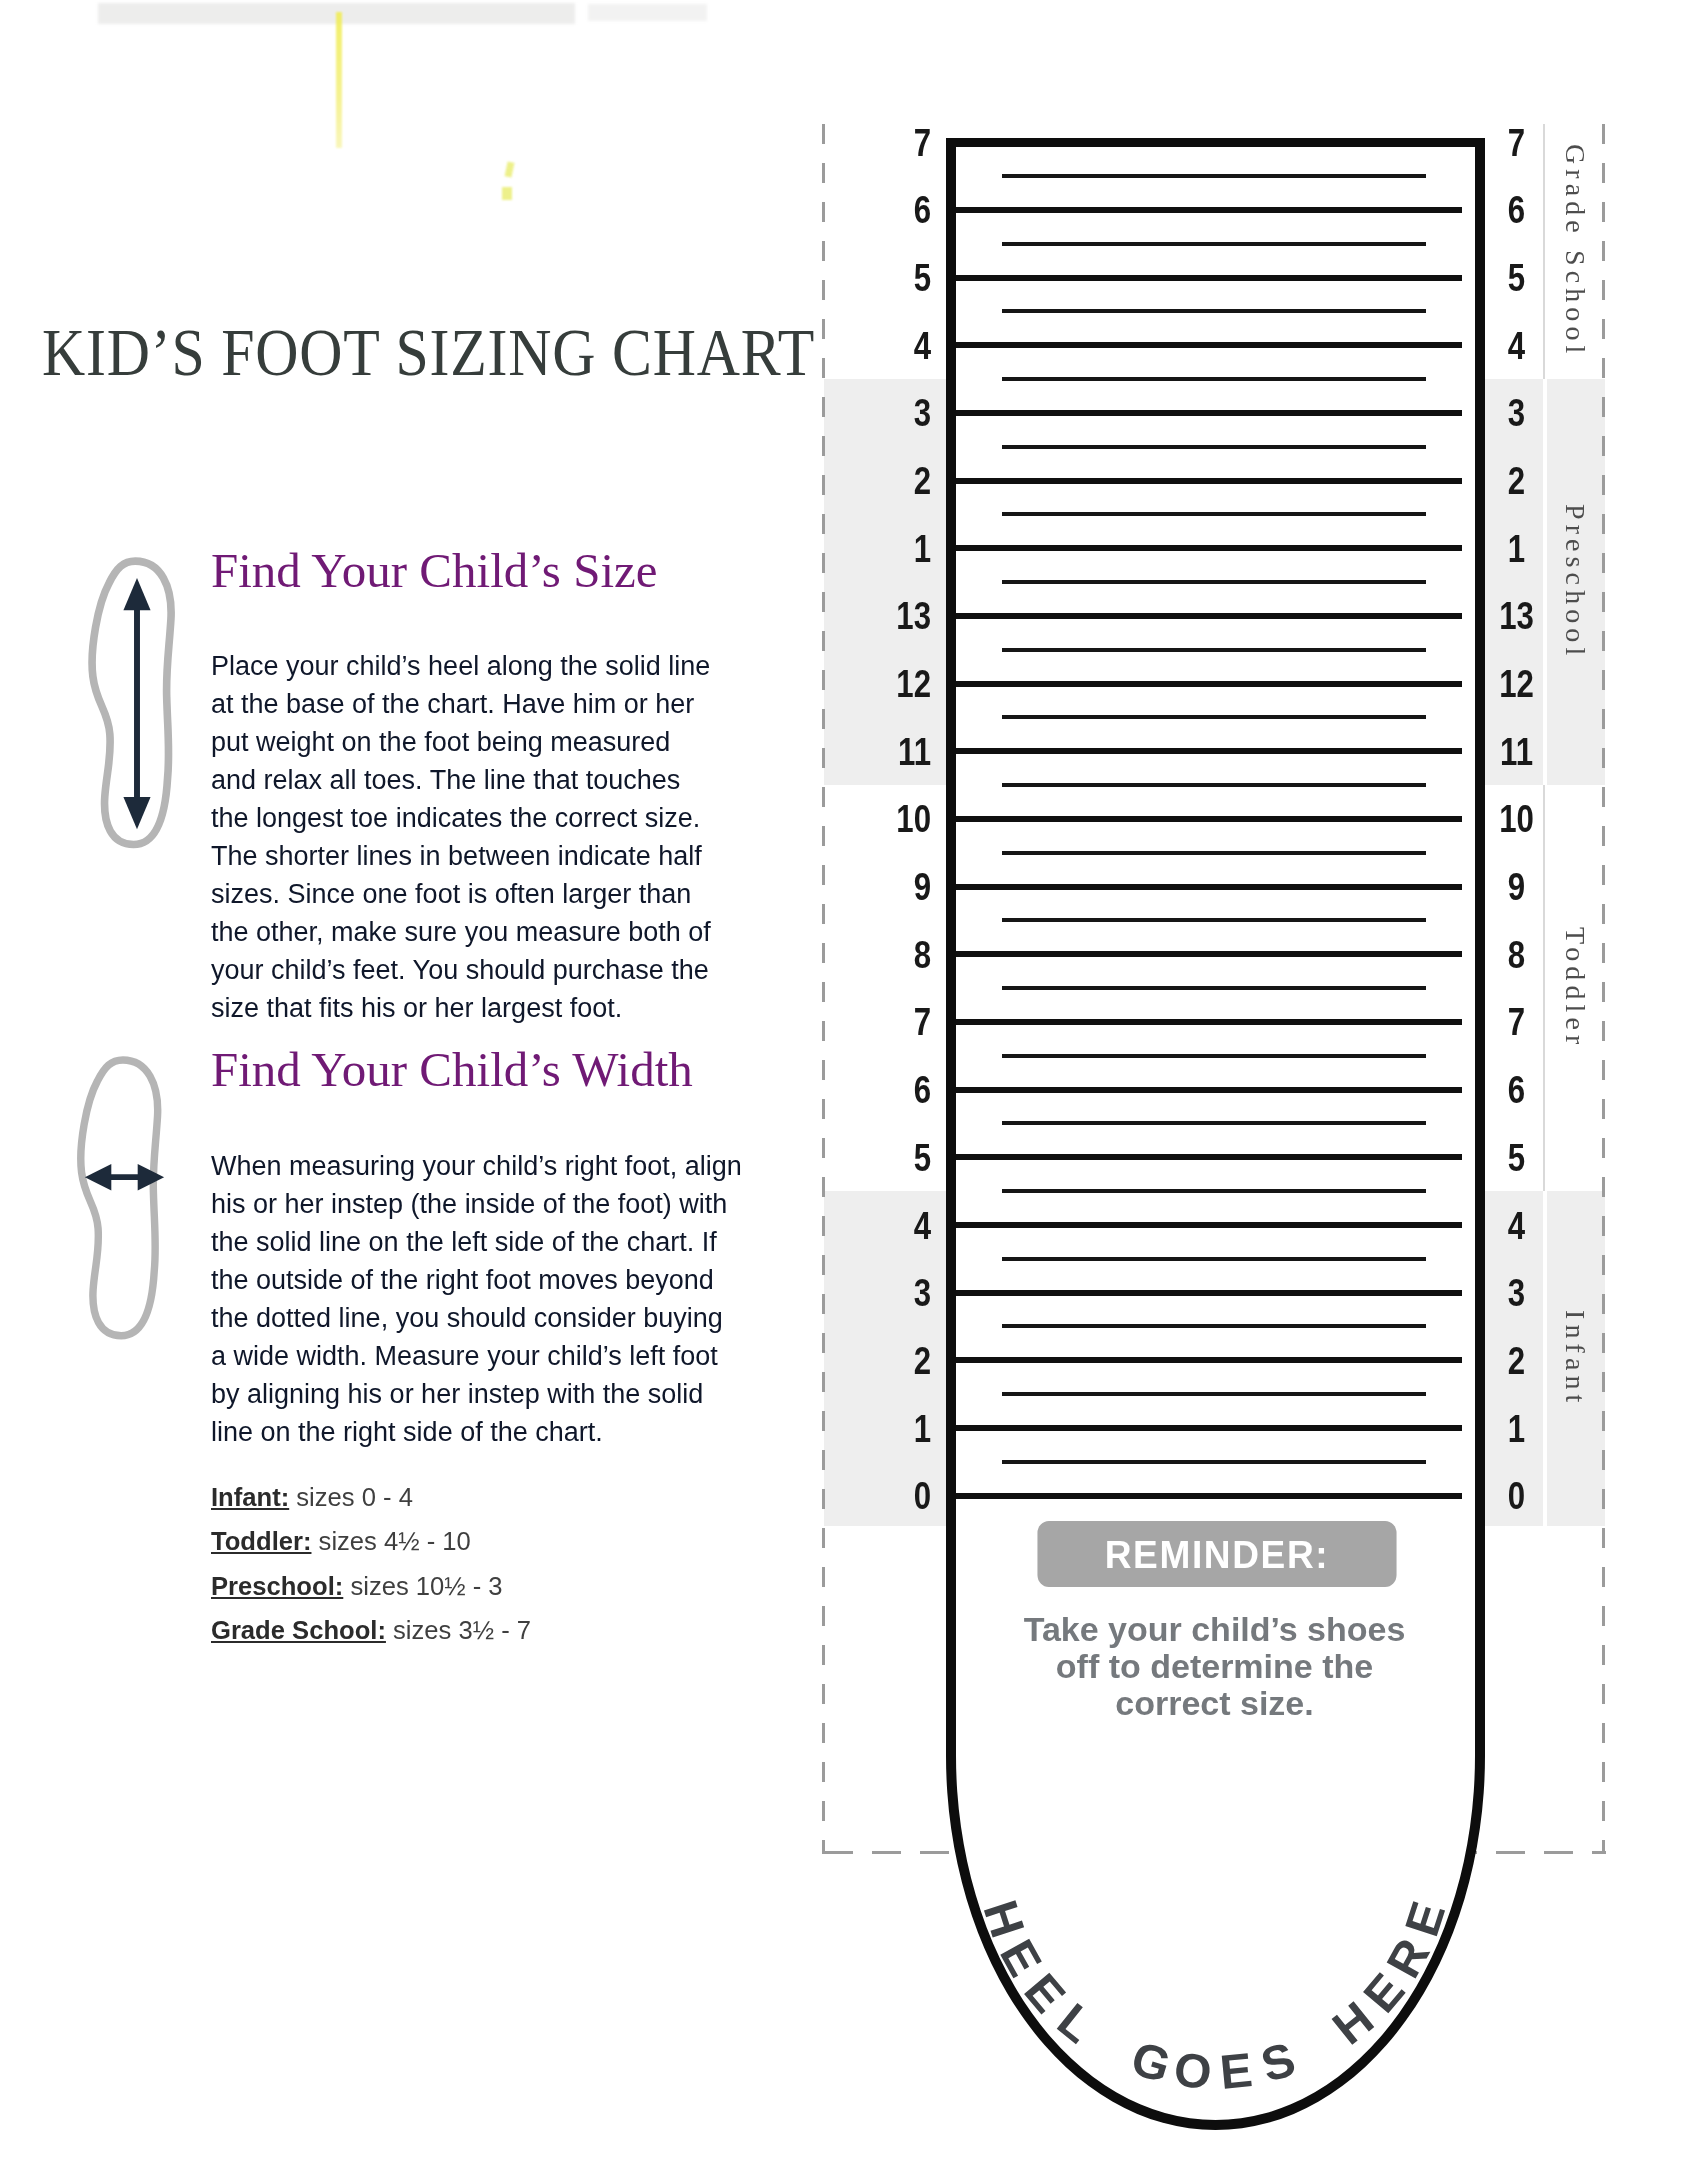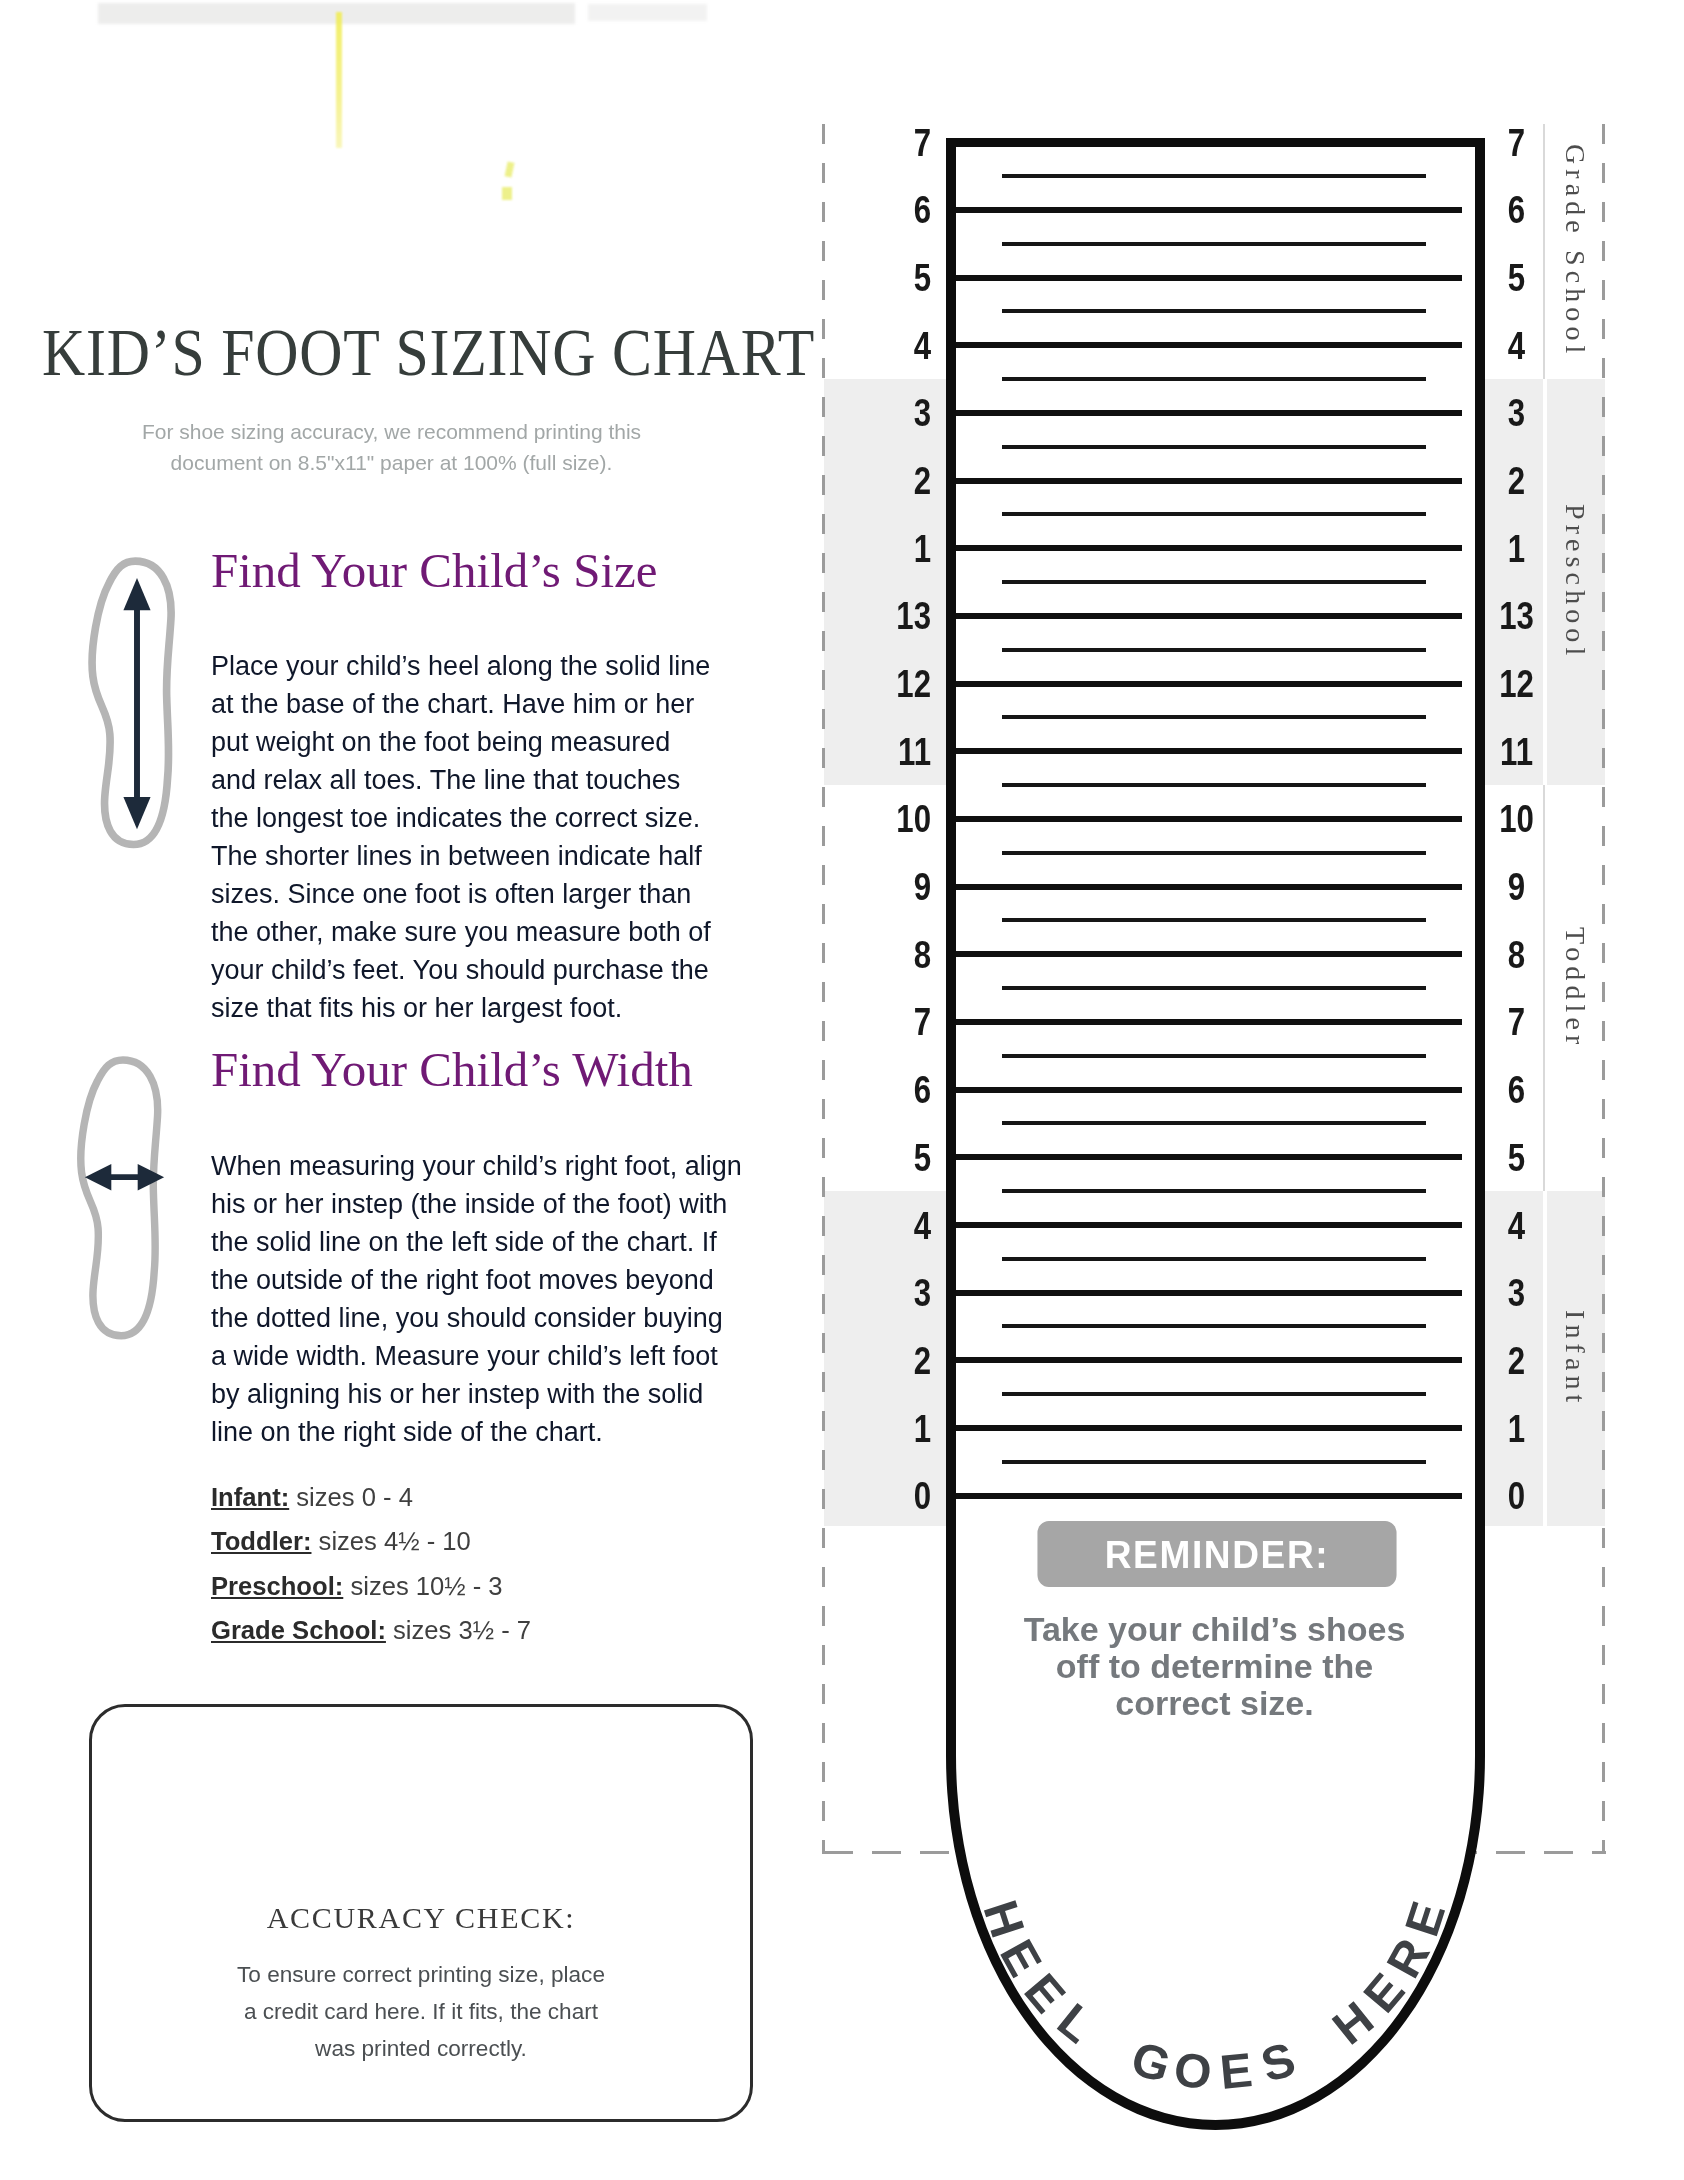--- a/index.html
+++ b/index.html
@@ -64,22 +64,20 @@
 
 <div class="page">
 
   <div class="abs ghost" style="left:98px;top:3.4px;width:477px;height:20.4px;"></div>
   <div class="abs ghost" style="left:588px;top:4.3px;width:119px;height:17px;opacity:.7;"></div>
   <div class="abs hl-line"></div>
   <div class="abs hl-dot" style="left:506px;top:162px;width:6.8px;height:15.3px;transform:rotate(12deg);"></div>
   <div class="abs hl-dot" style="left:502px;top:187px;width:10.2px;height:12.8px;"></div>
 
   <div class="abs doc-title">KID’S FOOT SIZING CHART</div>
-  <div class="abs doc-subtitle pre">For shoe sizing accuracy, we recommend printing this
-document on 8.5"x11" paper at 100% (full size).</div>
 
   <svg class="abs" style="left:81px;top:552px;z-index:1;" width="112" height="300" viewBox="0 0 132 352">
     <path d="M 64,10 C 94,10 108,40 106,78 C 104,112 100,136 101,170 C 102,208 105,234 102,266 C 99,318 86,344 62,344 C 36,344 26,320 28,288 C 30,260 36,242 34,214 C 32,186 18,178 14,146 C 10,114 20,60 33,36 C 42,18 50,10 64,10 Z" fill="#ffffff" stroke="#b5b5b5" stroke-width="9" stroke-linejoin="round"></path>
     <line x1="66" y1="56" x2="66" y2="300" stroke="#1d2a3a" stroke-width="7"></line>
     <polygon points="66,30 50,68 82,68" fill="#1d2a3a"></polygon>
     <polygon points="66,326 50,288 82,288" fill="#1d2a3a"></polygon>
   </svg>
 
   <div class="abs sec-heading" style="left:211px;top:542px;">Find Your Child’s Size</div>
   <div class="abs sec-body pre" style="left:211px;top:601px;">Place your child’s heel along the solid line
@@ -110,26 +108,20 @@
 by aligning his or her instep with the solid
 line on the right side of the chart.</div>
 
   <div class="abs ranges">
       <div class="abs range-row" style="top:0px;"><b>Infant:</b><span> sizes 0 - 4</span></div>
       <div class="abs range-row" style="top:44px;"><b>Toddler:</b><span> sizes 4½ - 10</span></div>
       <div class="abs range-row" style="top:89px;"><b>Preschool:</b><span> sizes 10½ - 3</span></div>
       <div class="abs range-row" style="top:133px;"><b>Grade School:</b><span> sizes 3½ - 7</span></div>
     </div>
 
-  <div class="abs acc-box">
-    <div class="abs acc-heading">ACCURACY CHECK:</div>
-    <div class="abs acc-body pre">To ensure correct printing size, place
-a credit card here. If it fits, the chart
-was printed correctly.</div>
-  </div>
 
   <div class="abs dash-v" style="left:822px;"></div>
   <div class="abs dash-v" style="left:1602px;"></div>
   <div class="abs dash-h"></div>
 
   <div id="chart-bands">
       <div class="abs sep-seg" style="left:1543px;top:124px;height:255px;width:1.7px;background:#d9d9d9;"></div>
       <div class="abs cat-label" style="top:124px;height:255px;">Grade School</div>
       <div class="abs band" style="top:379px;height:406px;"></div>
       <div class="abs sep-seg" style="left:1543px;top:379px;height:406px;width:4.3px;background:#ffffff;"></div>

